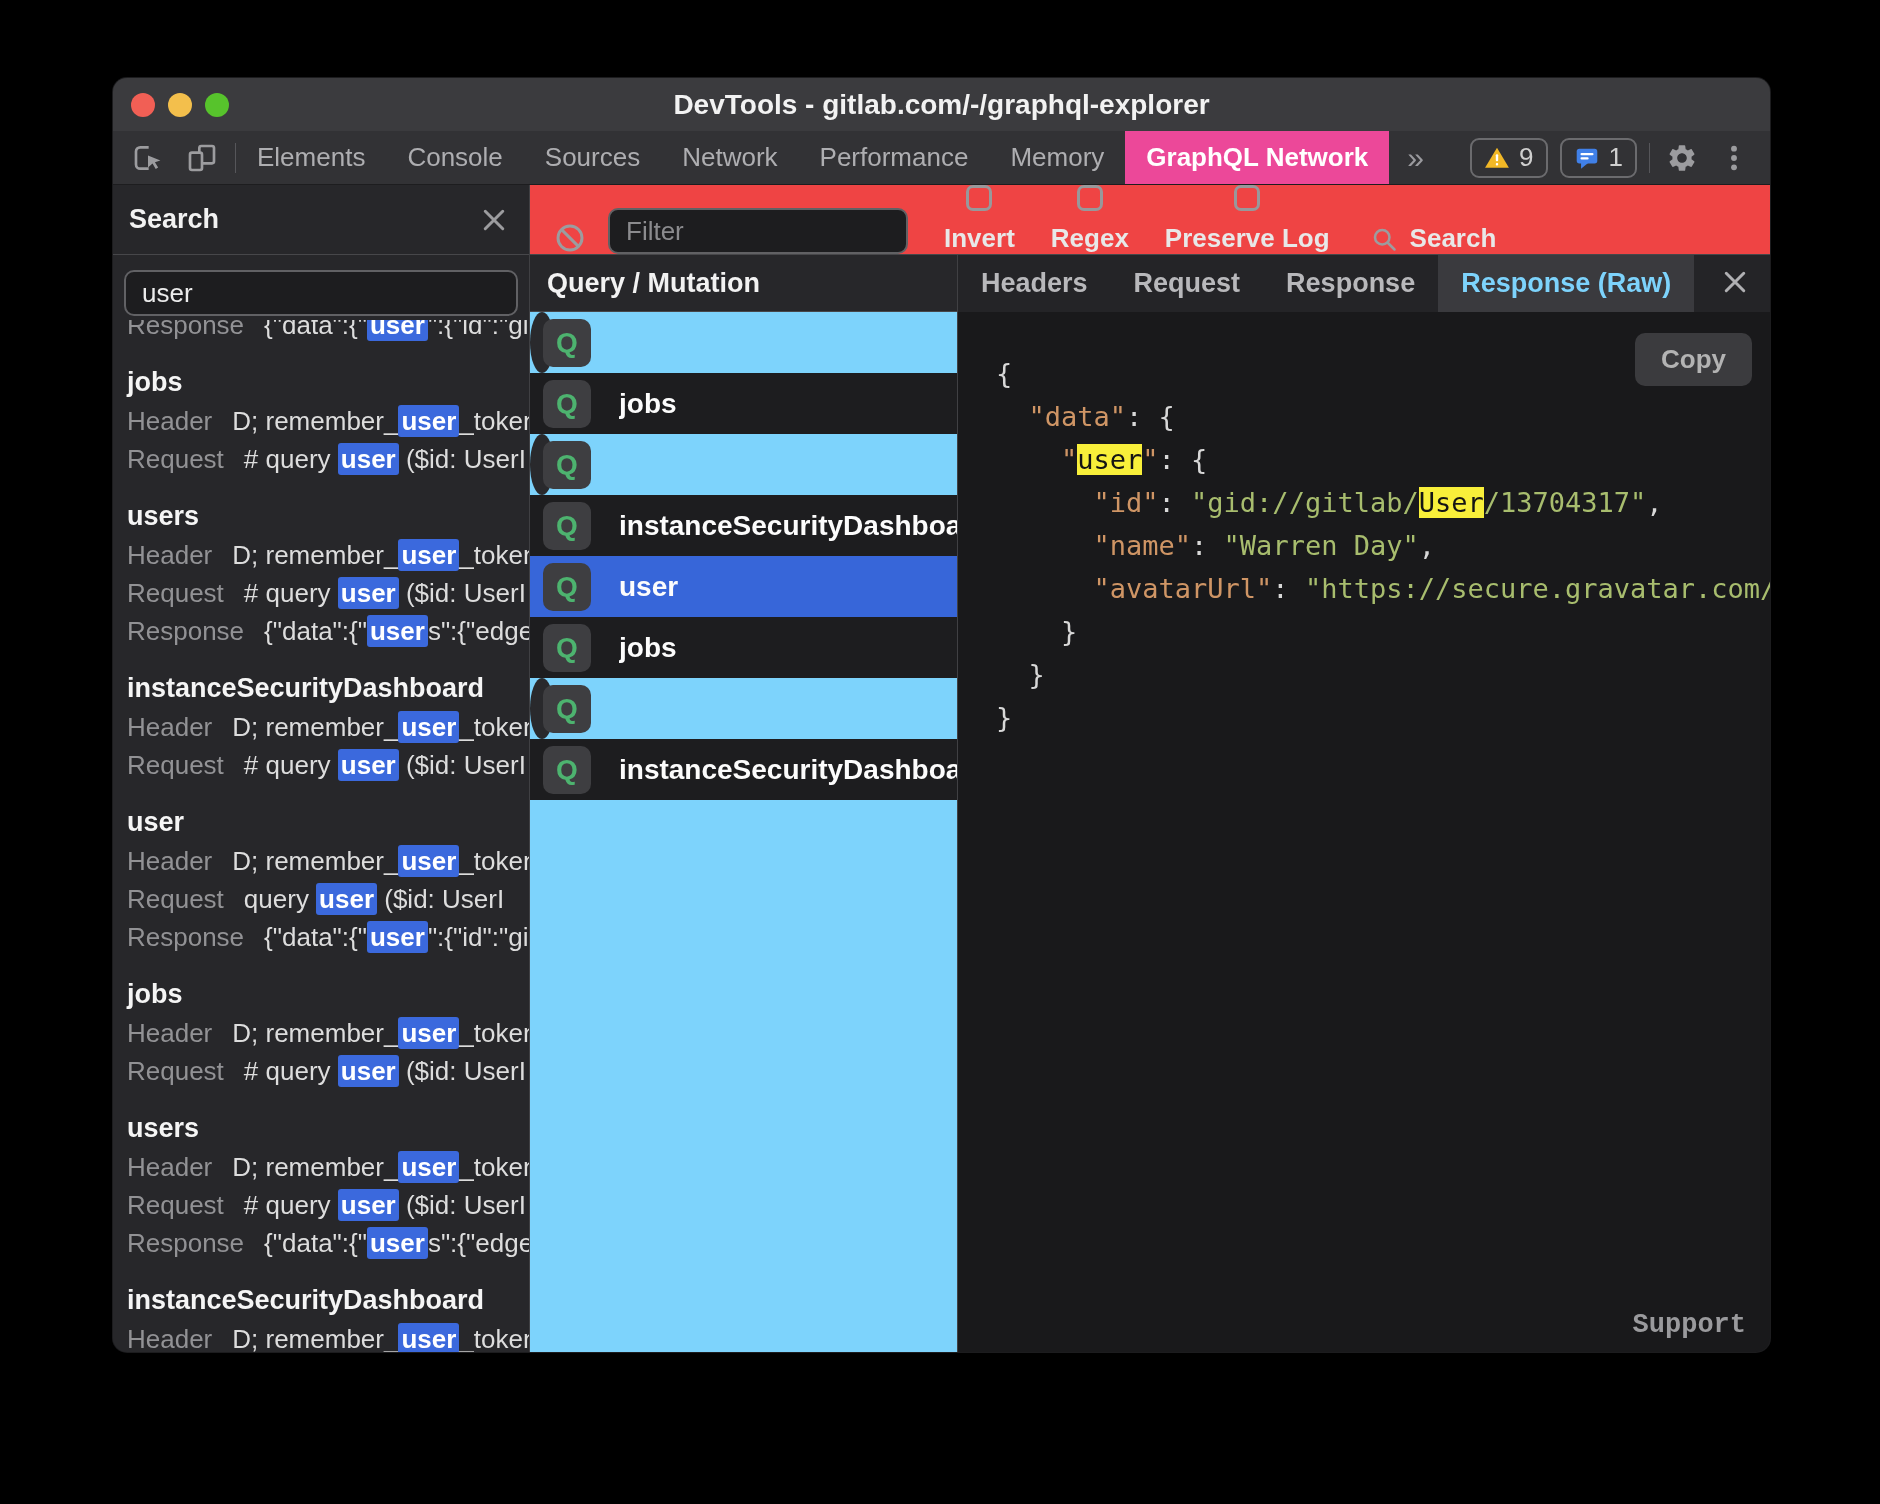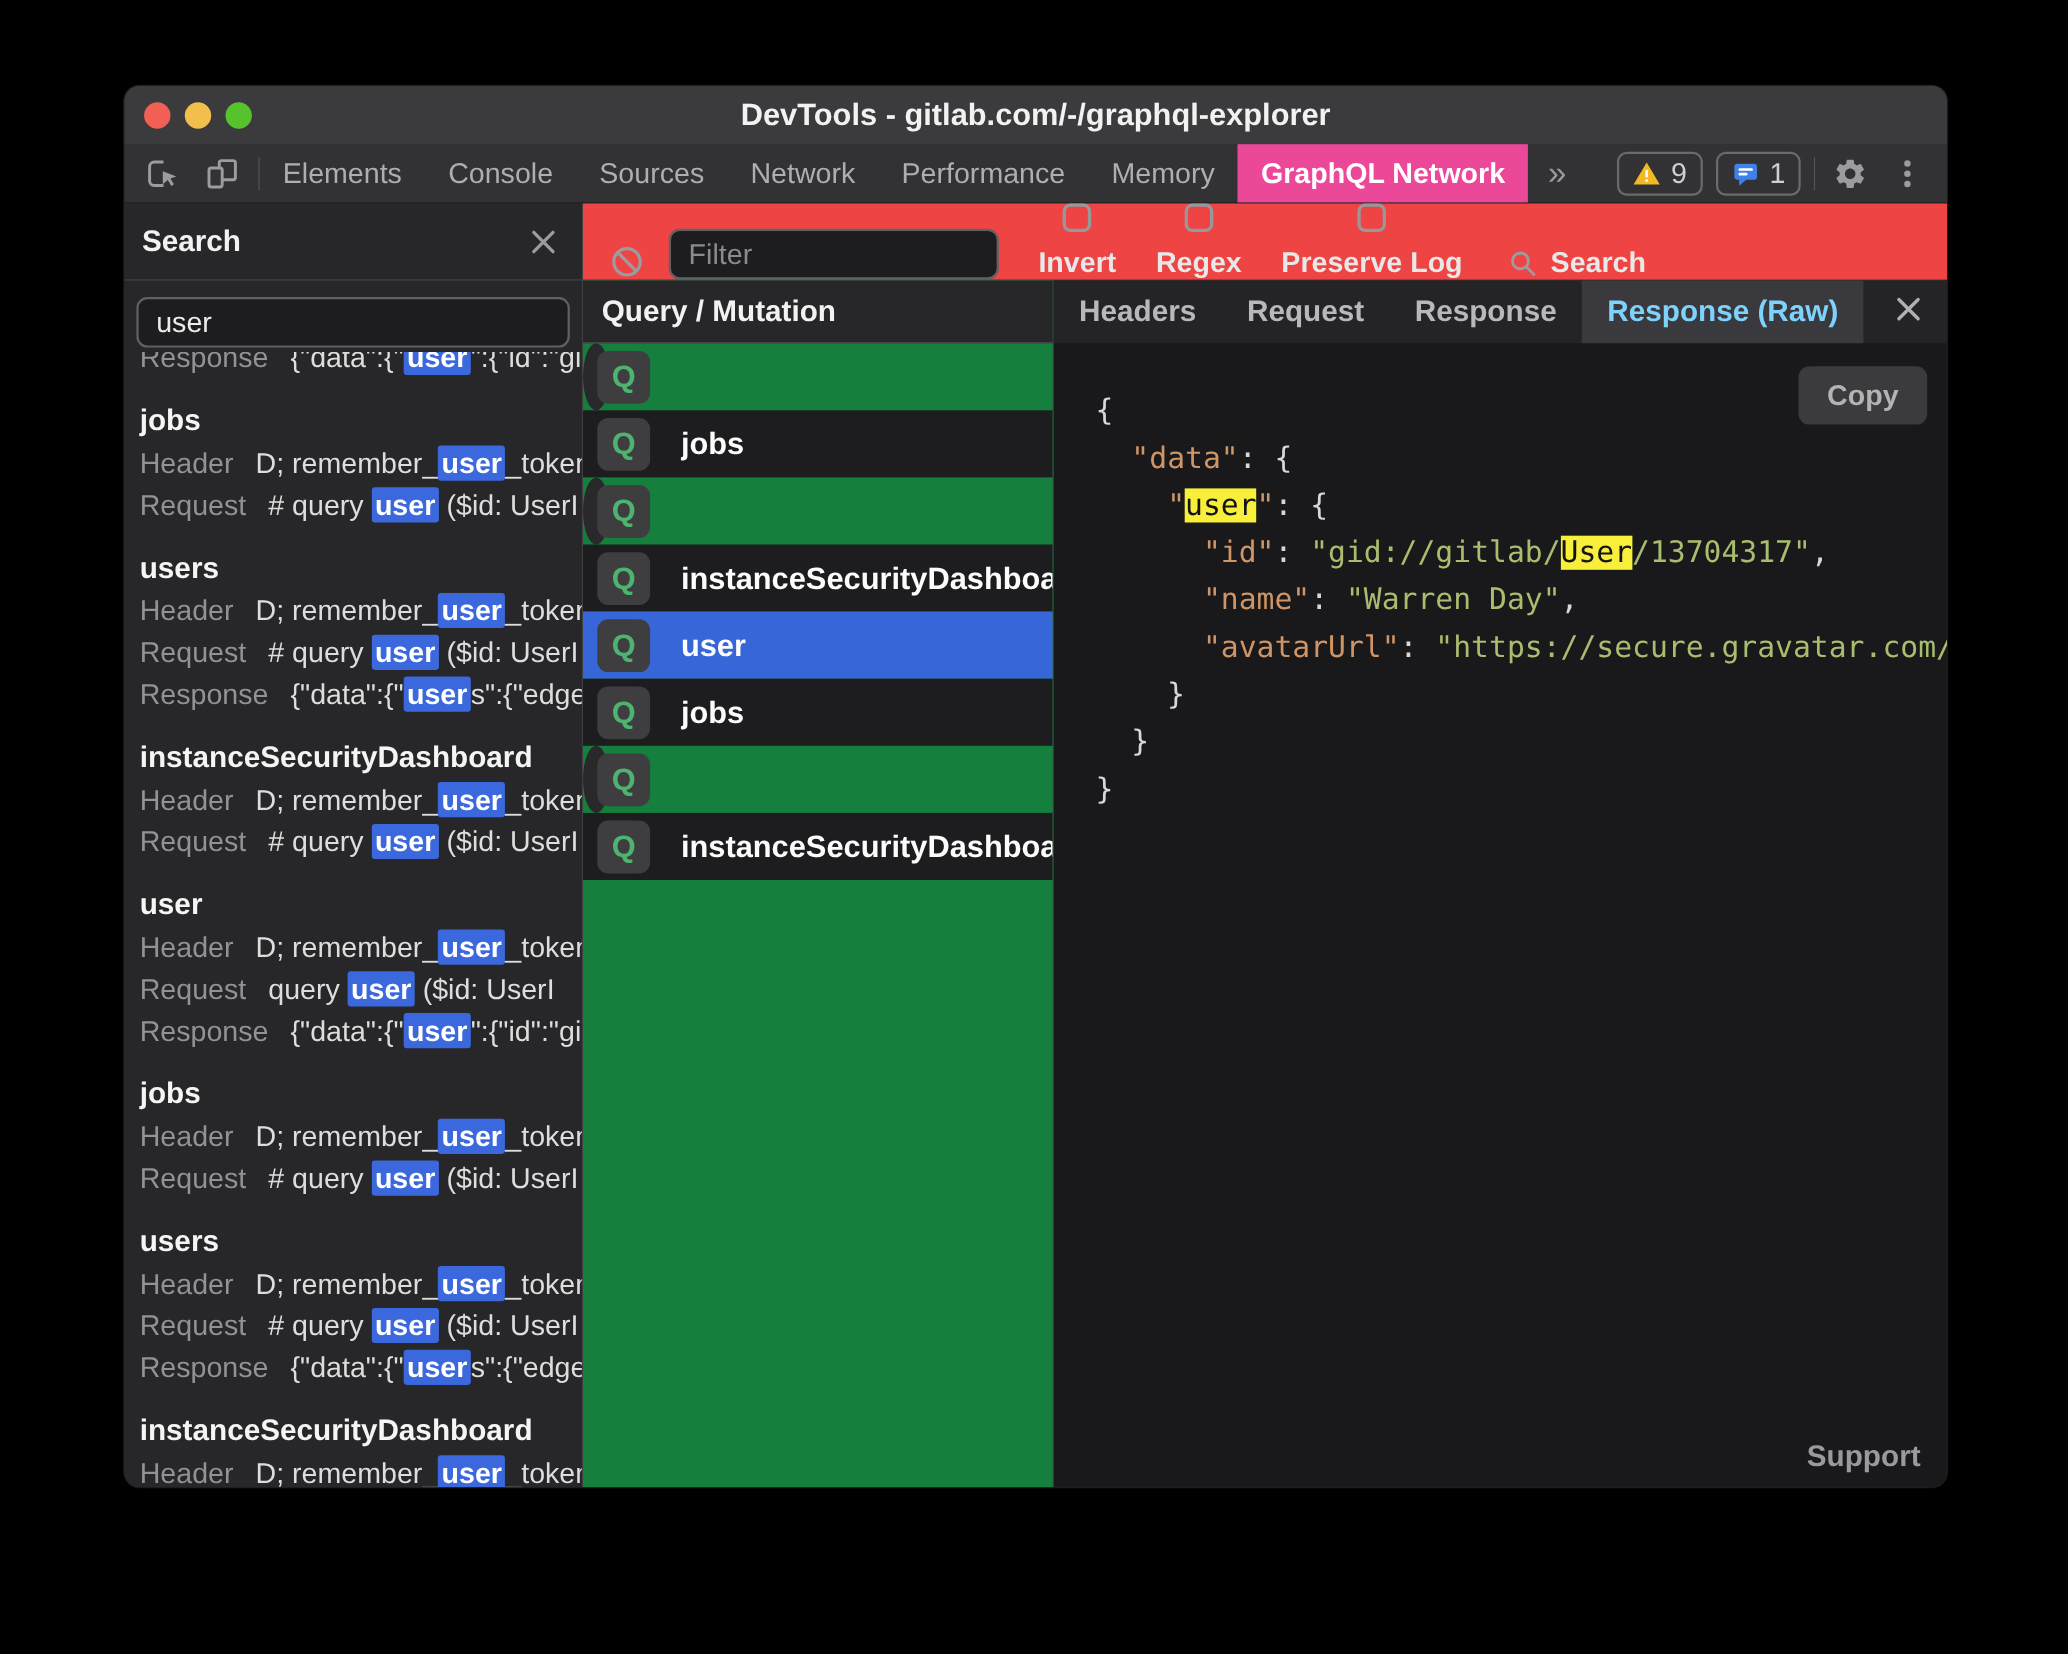--- a/index.html
+++ b/index.html
@@ -67,21 +67,21 @@
   .cb-group { display:flex; align-items:center; gap:36px; margin-left:36px; }
   .cb { display:flex; align-items:center; gap:12px;flex-direction:column; }
   .cb-box { width:26px; height:26px; border:3px solid #98989b; border-radius:7px; background:transparent; }
   .cb-label { color:#e8e8e8; font-size:26px; font-weight:700; }
   .search-wrap { display:flex; align-items:center; gap:12px; margin-left:40px; }
   .search-wrap .cb-label { font-weight:700; }
 
   .panels { flex:1; display:flex; min-height:0; }
 
   
-  .mid-panel { width:428px; flex:none; background:#15803d; border-right:1px solid #404043;
+  .mid-panel { width:428px; flex:none; background:#7dd3fc; border-right:1px solid #404043;
     display:flex; flex-direction:column; }
   .mid-header { height:57px; flex:none; display:flex; align-items:center; padding-left:17px;
     background:#27272a; border-bottom:1px solid #47474a; }
   .mid-title { color:#f2f2f2; font-size:27px; font-weight:700; }
   .qrow { height:61px; flex:none; display:flex; align-items:center; padding-left:13px; gap:28px; }
   .qrow.light { background:#29292c; }
   .qrow.dark { background:#1d1d1f; }
   .qrow.selected { background:#3766d9; }
   .qbadge { width:48px; height:48px; flex:none; border-radius:10px; background:#3e3e41;
     color:#4db36f; font-size:28px; font-weight:700; display:flex; align-items:center; justify-content:center; }
@@ -94,21 +94,21 @@
   .rtab.active { background:#3a3a3e; color:#7dd3fc; font-weight:700; }
   .rtab-close { margin-left:auto; align-self:center; margin-right:20px; }
   .code-area { flex:1; position:relative; overflow:hidden; padding:40px 0 0 38px; }
   .cline { font-family:"DejaVu Sans Mono","Liberation Mono",monospace; font-size:27px;
     line-height:43px; white-space:pre; color:#d8d8d8; }
   .tok-p { color:#d8d8d8; } .tok-k { color:#cf9565; } .tok-s { color:#a8bd6e; }
   .tok-hk, .tok-hs { background:#f8ef3a; color:#141414; }
   .copy-btn { position:absolute; top:21px; right:18px; background:#3b3b3e; color:#b3b3b3;
     font-size:26px; font-weight:700; border:none; border-radius:10px; padding:11px 26px;
     font-family:"Liberation Sans","DejaVu Sans",sans-serif; }
-  .support { position:absolute; right:24px; bottom:12px; color:#9a9a9d; font-size:27px; font-weight:700; }
+  .support { position:absolute; right:24px; bottom:12px; color:#9a9a9d; font-size:27px; font-weight:700;font-family:Liberation Mono, monospace; }
 </style>
 </head>
 <body>
 
 <div class="window">
 
   <div class="titlebar">
     <div class="traffic">
       <div class="light red"></div>
       <div class="light yellow"></div>

